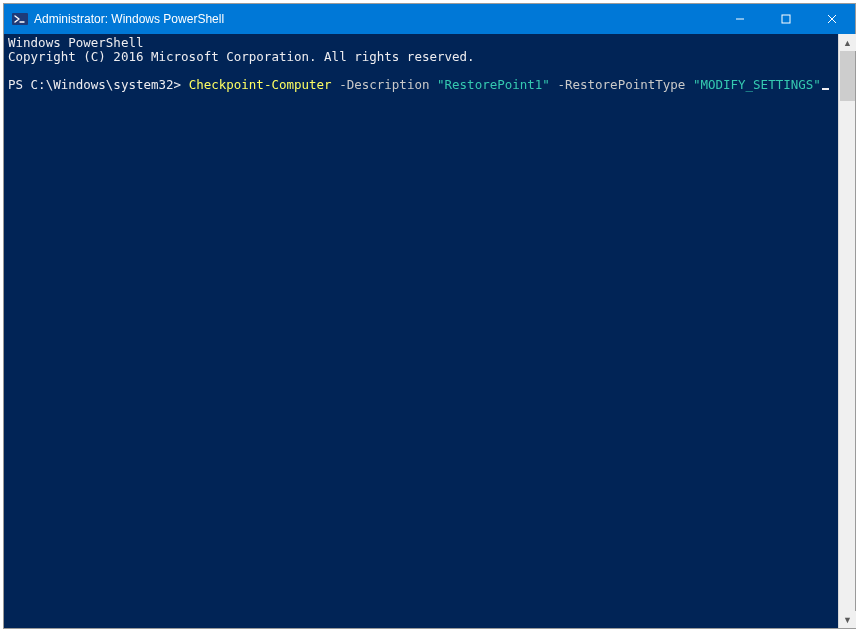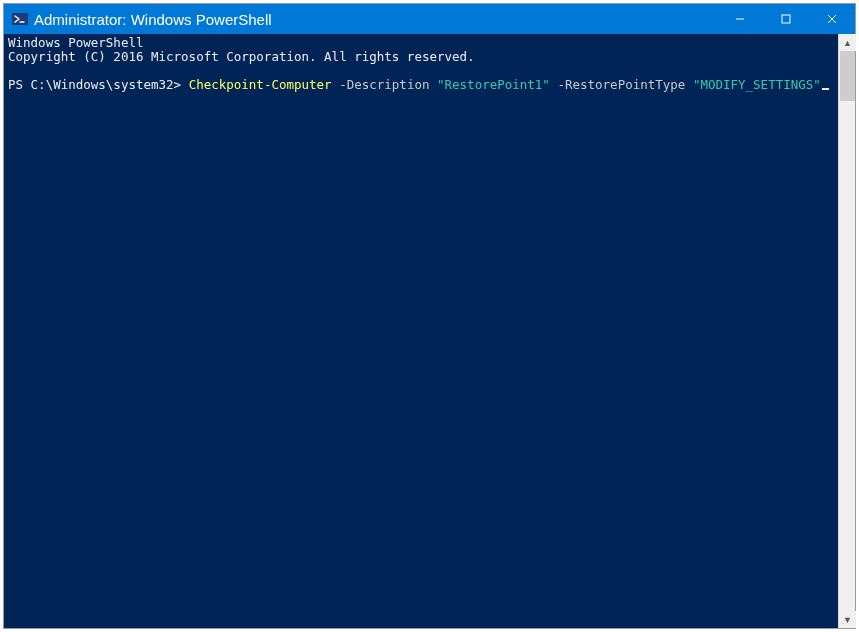--- a/index.html
+++ b/index.html
@@ -16,21 +16,21 @@
       height: 626px;
       border: 1px solid #9a9a9a;
       background: #fff;
     }
     .titlebar {
       height: 30px;
       background: #0078d7;
       display: flex;
       align-items: center;
       color: #fff;
-      font-size: 15px;
+      font-size: 12px;
     }
     .titlebar-icon {
       width: 16px; height: 16px;
       margin-left: 8px; margin-right: 6px;
       display: inline-flex;
       align-items: center; justify-content: center;
     }
     .titlebar-title { flex: 0 0 auto; }
     .titlebar-spacer { flex: 1; }
     .winbtn {

